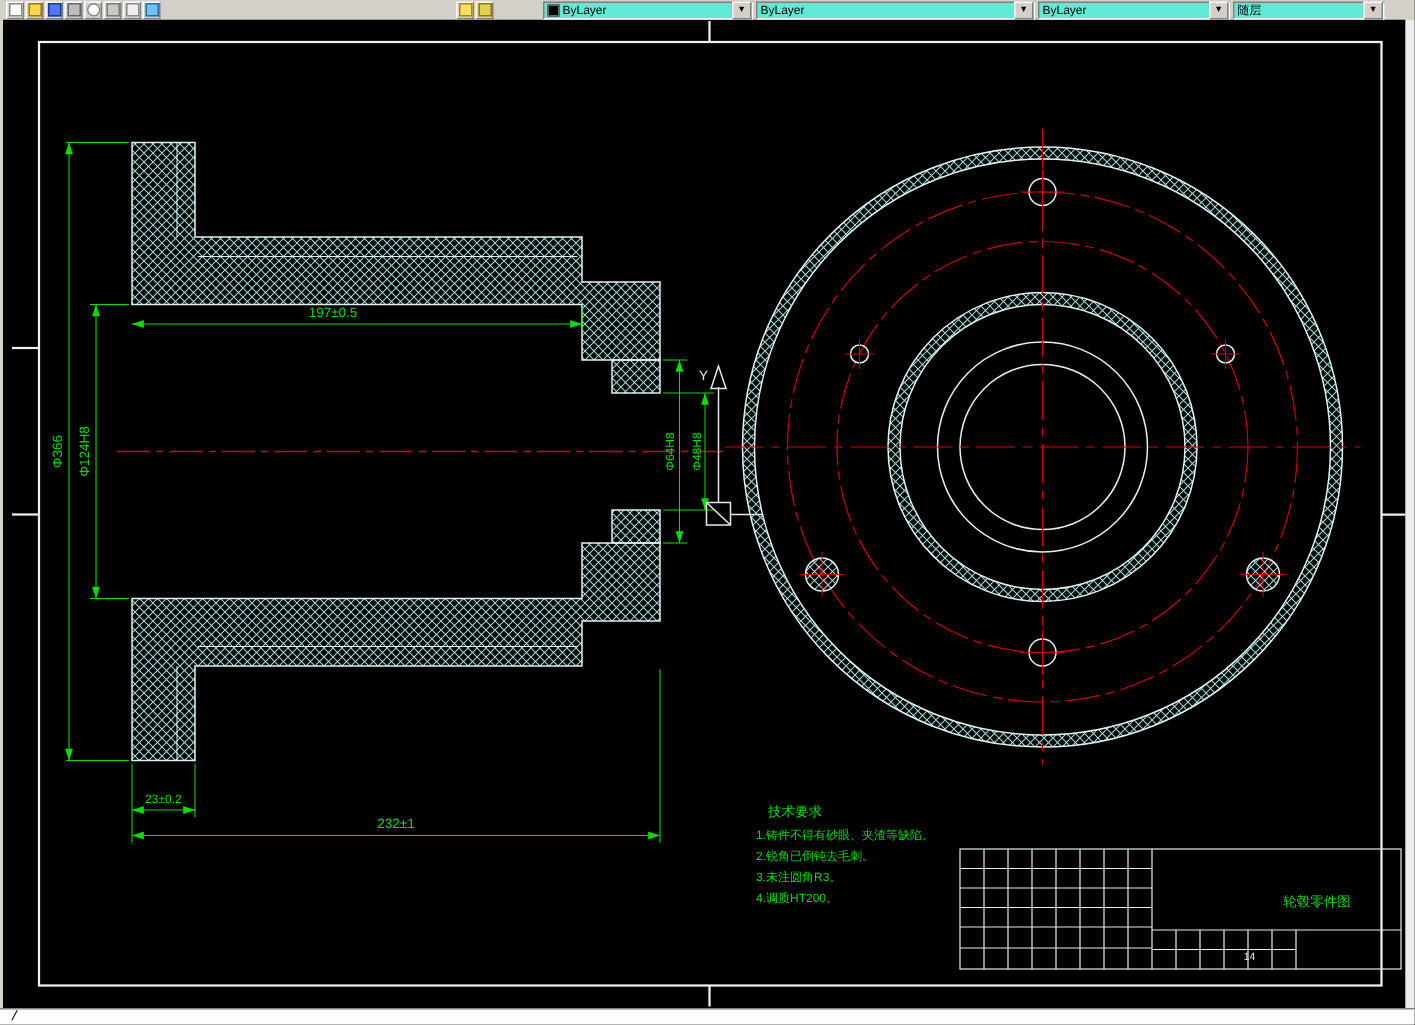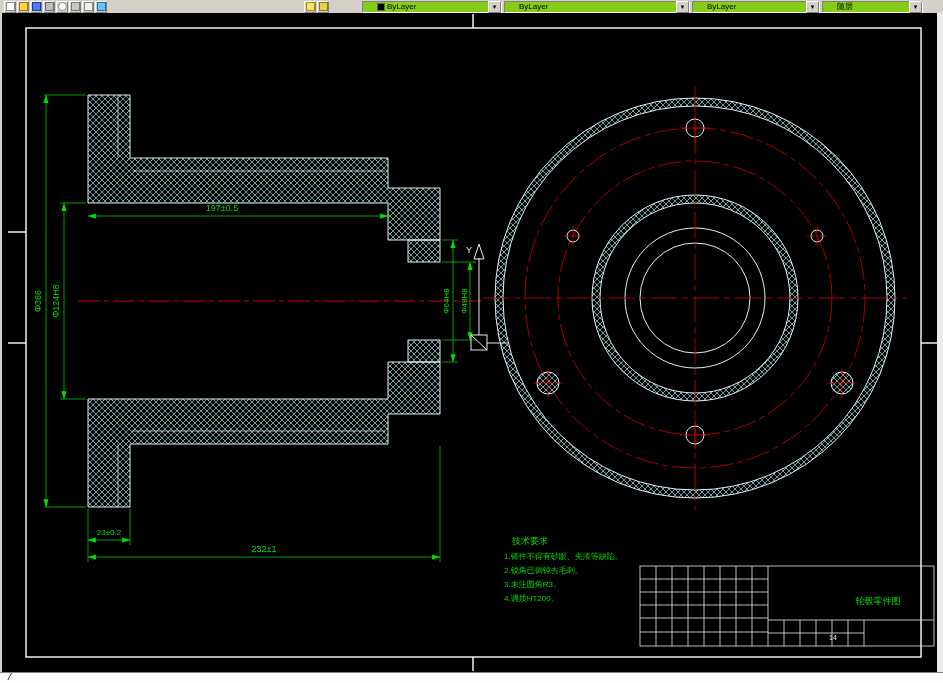--- a/index.html
+++ b/index.html
@@ -18,23 +18,23 @@
   .ic-save{background:#4d79ff;border:1px solid #1a3a99}
   .ic-print{background:#bdbdbd;border:1px solid #666}
   .ic-preview{background:#fff;border:1px solid #888;border-radius:50%}
   .ic-cut{background:#c8c8c8;border:1px solid #777}
   .ic-copy{background:#efefef;border:1px solid #888}
   .ic-undo{background:#6cc4ff;border:1px solid #2a6aa0}
   .ic-layers{background:#ffe066;border:1px solid #aa8800}
   .ic-layerstate{background:#e0d24d;border:1px solid #8a7d00}
   .spacer{width:196px;flex:0 0 auto}
   .gap{width:32px;flex:0 0 auto}
-  .combo{height:12px;background:#84cc16;border:1px solid;border-color:#808080 #fff #fff #808080;
+  .combo{height:12px;background:#5eead4;border:1px solid;border-color:#808080 #fff #fff #808080;
          display:flex;align-items:center;font-size:8px;color:#000;
-         padding-left:14px;box-sizing:border-box;margin-right:2px;flex:0 0 auto}
+         padding-left:2px;box-sizing:border-box;margin-right:2px;flex:0 0 auto}
   .combo-val{white-space:nowrap;overflow:hidden}
   .arrow-btn{margin-left:auto;width:11px;height:10px;background:#d4d0c8;
              border:1px solid;border-color:#fff #808080 #808080 #fff;
              font-size:7px;line-height:9px;text-align:center;flex:0 0 auto}
   .swatch{width:6px;height:6px;background:#000;border:1px solid #666;margin-right:2px;flex:0 0 auto}
   .c1{width:140px}.c2{width:186px}.c3{width:128px}.c4{flex:1 1 auto;margin-right:20px}
 
   
   .bottombar{position:absolute;left:0;bottom:0;width:943px;height:11px;background:#fdfdfd;
              border-top:1px solid #808080;font-size:9px;line-height:10px;color:#000;

